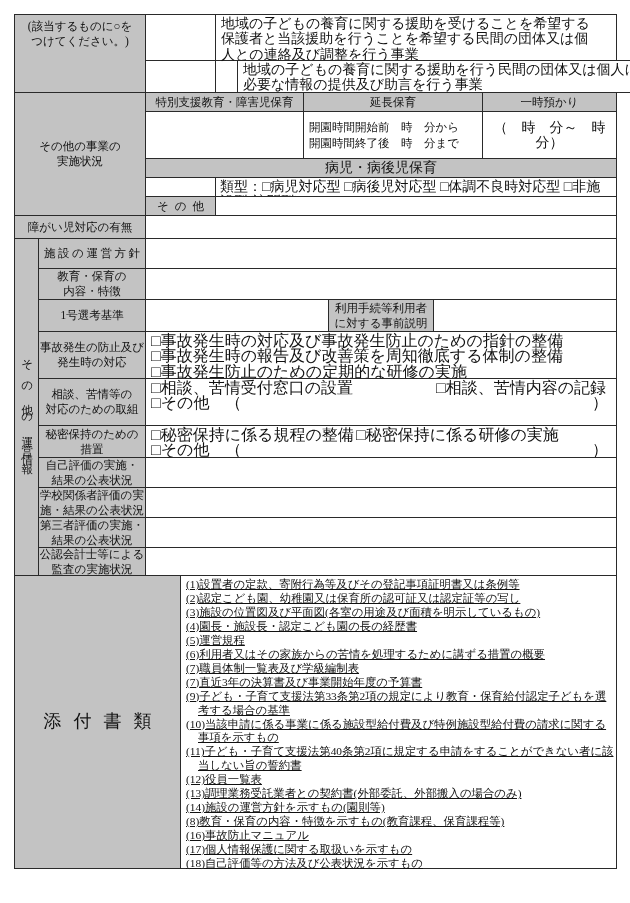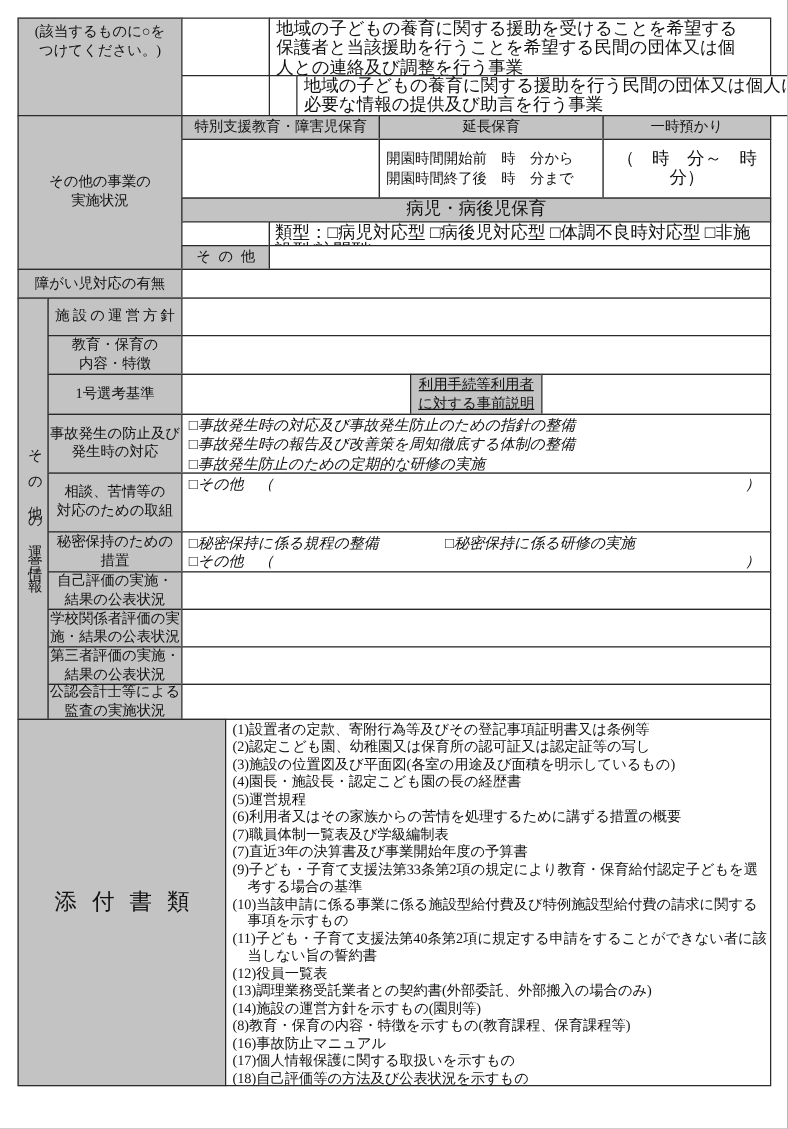--- a/index.html
+++ b/index.html
@@ -11,36 +11,36 @@
   .c{
     position:absolute;box-sizing:border-box;border:1px solid #2a2a2a;
     font-size:14px;line-height:15.4px;background:#fff;
   }
   .g{background:#c3c3c3;}
   .ctr{display:flex;align-items:center;justify-content:center;text-align:center;}
   .top{display:block;text-align:center;padding-top:4px;}
   .pre{white-space:pre-line;}
   .lbl{font-size:11.5px;line-height:15px;}
   .body-txt{padding:1px 14px 0 5px;}
-  .chk{padding:1px 4px 0 5px;font-size:12px;font-style:italic;}
+  .chk{padding:1px 4px 0 5px;font-size:16px;}
   .hours{display:flex;flex-direction:column;justify-content:center;padding-left:5px;font-size:11.5px;line-height:16px;white-space:pre-line;}
   .small-txt{font-size:14px;}
   .ls-policy{letter-spacing:2.5px;text-indent:2.5px;}
   .ls-sonota{letter-spacing:6px;text-indent:6px;}
   .ls-att{letter-spacing:12px;text-indent:12px;font-size:18px;}
   .vlabel{
     display:flex;align-items:center;justify-content:center;
     writing-mode:vertical-rl;text-orientation:upright;
     font-size:11.5px;letter-spacing:9px;
   }
   .line{display:block;}
   .flexsb{display:flex;justify-content:space-between;padding-right:4px;}
   .w285{display:inline-block;width:285px;}
   .w205{display:inline-block;width:205px;}
-  .att-list{padding:2px 2px 0 5px;font-size:11.4px;line-height:13.95px;}
+  .att-list{padding:2px 2px 0 5px;font-size:11.4px;line-height:13.95px;text-decoration:underline;}
   .att-item{padding-left:12px;text-indent:-12px;}
 </style>
 </head>
 <body>
 
 <div class="page">
 
   <div class="c g top pre lbl" style="left:14px;top:14px;width:132px;height:79px;">(該当するものに○を
 つけてください。)</div>
   <div class="c" style="left:145px;top:14px;width:71px;height:47px;"></div>
@@ -72,35 +72,36 @@
 
   <div class="c g ctr lbl ls-policy" style="left:38px;top:238px;width:108px;height:31px;">施設の運営方針</div>
   <div class="c" style="left:145px;top:238px;width:472px;height:31px;"></div>
 
   <div class="c g ctr pre lbl" style="left:38px;top:268px;width:108px;height:32px;">教育・保育の
 内容・特徴</div>
   <div class="c" style="left:145px;top:268px;width:472px;height:32px;"></div>
 
   <div class="c g ctr lbl" style="left:38px;top:299px;width:108px;height:33px;">1号選考基準</div>
   <div class="c" style="left:145px;top:299px;width:184px;height:33px;"></div>
-  <div class="c g ctr pre lbl" style="left:328px;top:299px;width:106px;height:33px;text-decoration:underline;">利用手続等利用者
+  <div class="c g ctr pre lbl" style="left:328px;top:299px;width:106px;height:33px;">利用手続等利用者
 に対する事前説明</div>
   <div class="c" style="left:433px;top:299px;width:184px;height:33px;"></div>
 
   <div class="c g ctr pre lbl" style="left:38px;top:331px;width:108px;height:48px;">事故発生の防止及び
 発生時の対応</div>
   <div class="c chk" style="left:145px;top:331px;width:472px;height:48px;">
     <div class="line">□事故発生時の対応及び事故発生防止のための指針の整備</div>
     <div class="line">□事故発生時の報告及び改善策を周知徹底する体制の整備</div>
     <div class="line">□事故発生防止のための定期的な研修の実施</div>
   </div>
 
   <div class="c g ctr pre lbl" style="left:38px;top:378px;width:108px;height:48px;">相談、苦情等の
 対応のための取組</div>
   <div class="c chk" style="left:145px;top:378px;width:472px;height:48px;">
+    <div class="line"><span class="w285">□相談、苦情受付窓口の設置</span><span>□相談、苦情内容の記録</span></div>
     <div class="line flexsb">
         <span>□その他　（</span>
         <span>）</span>
       </div>
   </div>
 
   <div class="c g ctr pre lbl" style="left:38px;top:425px;width:108px;height:33px;">秘密保持のための
 措置</div>
   <div class="c chk" style="left:145px;top:425px;width:472px;height:33px;">
     <div class="line"><span class="w205">□秘密保持に係る規程の整備</span><span>□秘密保持に係る研修の実施</span></div>

